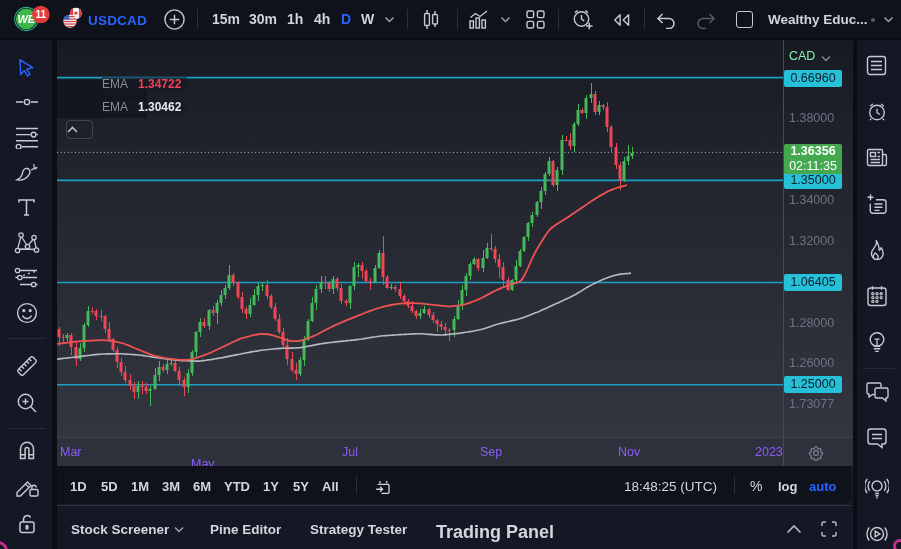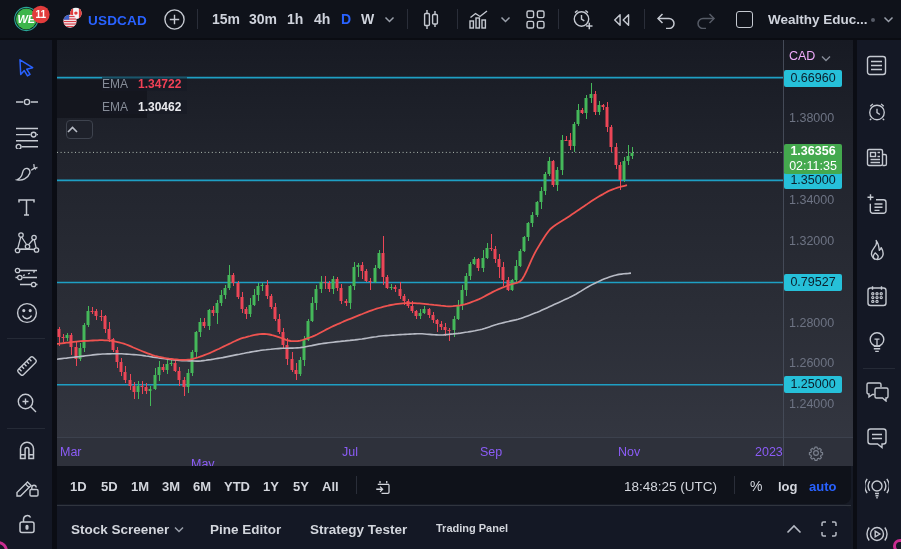--- a/index.html
+++ b/index.html
@@ -343,33 +343,33 @@
 
 <div class="abs" style="left:57px;top:79.5px;width:90px;height:38.5px;background:#14161e;"></div>
 <div class="abs emarow" style="left:66px;top:77px;background:rgba(22,26,36,.55);padding:0 6px 0 0;">EMA&nbsp;&nbsp; <b style="color:#f24156">1.34722</b></div>
 <div class="abs emarow" style="left:66px;top:100px;background:rgba(22,26,36,.55);padding:0 6px 0 0;">EMA&nbsp;&nbsp; <b style="color:#e9eaee">1.30462</b></div>
 <div class="abs" id="collapse">
       <svg width="11" height="7" viewBox="0 0 11 7" style="margin-top:5px" fill="none" stroke="#b9bdc7" stroke-width="1.6">
         <path d="M1 6l4.5-4.5L10 6"></path>
       </svg>
     </div>
 
-<div class="plab" style="top:49px;color:#f0abfc;">CAD</div>
+<div class="plab" style="top:49px;color:#86efac;">CAD</div>
 <svg class="abs" style="left:821px;top:55px" width="10" height="7" viewBox="0 0 10 7" fill="none" stroke="#868c98" stroke-width="1.4">
       <path d="M1 1.5l4 4 4-4"></path>
     </svg>
 <div class="plab" style="top:111px;">1.38000</div>
 <div class="plab" style="top:193px;">1.34000</div>
 <div class="plab" style="top:234px;">1.32000</div>
 <div class="plab" style="top:316px;">1.28000</div>
 <div class="plab" style="top:356px;">1.26000</div>
-<div class="plab" style="top:397px;">1.24000</div>
+<div class="plab" style="top:397px;">1.73077</div>
 <div class="cyanbox" style="top:70px;">0.66960</div>
 <div class="cyanbox" style="top:172px;">1.35000</div>
-<div class="cyanbox" style="top:274px;">0.79527</div>
+<div class="cyanbox" style="top:274px;">1.06405</div>
 <div class="cyanbox" style="top:376px;">1.25000</div>
 <div class="abs" id="greenbox">1.36356<br><span style="font-weight:400">02:11:35</span></div>
 
 <div class="tlab" style="left:60px;">Mar</div>
 <div class="tlab" style="left:191px;margin-top:12px;">May</div>
 <div class="tlab" style="left:342px;">Jul</div>
 <div class="tlab" style="left:480px;">Sep</div>
 <div class="tlab" style="left:618px;">Nov</div>
 <div class="tlab" style="left:755px;">2023</div>
 
@@ -401,21 +401,21 @@
 <div class="abs bt-txt" style="left:750px;top:478px;font-weight:400;font-size:14px;">%</div>
 <div class="abs bt-txt" style="left:778px;top:479px;">log</div>
 <div class="abs bt-txt" style="left:809px;top:479px;color:#2962ff;">auto</div>
 
 <div class="abs bt-txt" style="left:71px;top:522px;font-size:13.5px;">Stock Screener</div>
 <svg class="abs" style="left:174px;top:526px" width="10" height="7" viewBox="0 0 10 7" fill="none" stroke="#9aa0ab" stroke-width="1.5">
       <path d="M1 1.5l4 4 4-4"></path>
     </svg>
 <div class="abs bt-txt" style="left:210px;top:522px;font-size:13.5px;">Pine Editor</div>
 <div class="abs bt-txt" style="left:310px;top:522px;font-size:13.5px;">Strategy Tester</div>
-<div class="abs bt-txt" style="left:436px;top:522px;font-size:11px;">Trading Panel</div>
+<div class="abs bt-txt" style="left:436px;top:522px;font-size:18px;">Trading Panel</div>
 <svg class="abs" style="left:786px;top:524px" width="16" height="10" viewBox="0 0 16 10" fill="none" stroke="#b6bac4" stroke-width="1.6">
       <path d="M1.5 8.5L8 2l6.5 6.5"></path>
     </svg>
 <svg class="abs" style="left:821px;top:521px" width="16" height="16" viewBox="0 0 16 16" fill="none" stroke="#b6bac4" stroke-width="1.5">
  <path d="M1 5V2.5A1.5 1.5 0 0 1 2.5 1H5M11 1h2.5A1.5 1.5 0 0 1 15 2.5V5M15 11v2.5a1.5 1.5 0 0 1-1.5 1.5H11M5 15H2.5A1.5 1.5 0 0 1 1 13.5V11"></path>
 </svg>
 
 <div class="abs" id="topbar"></div>
 <div class="abs" id="topgap"></div>
 

